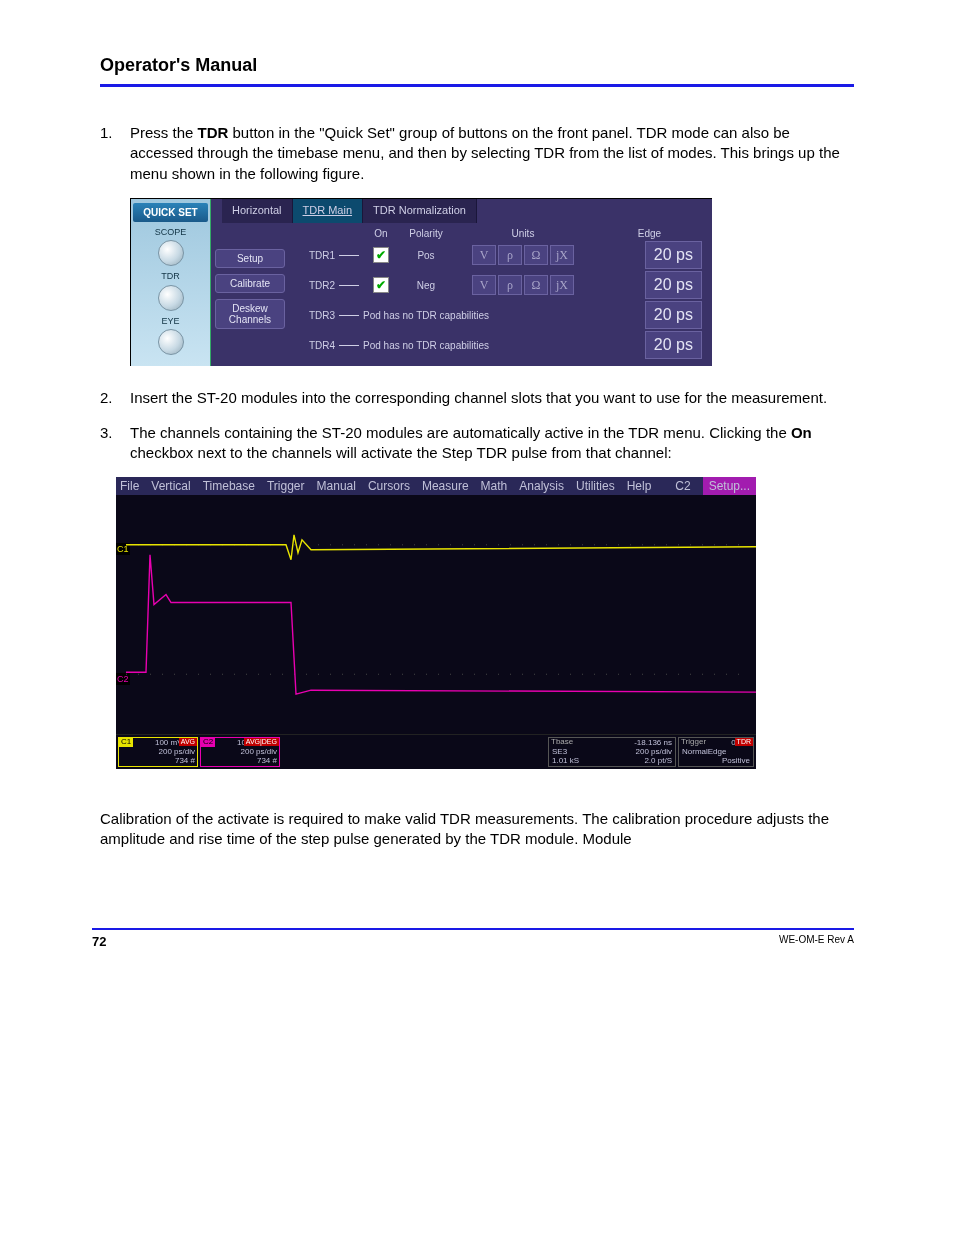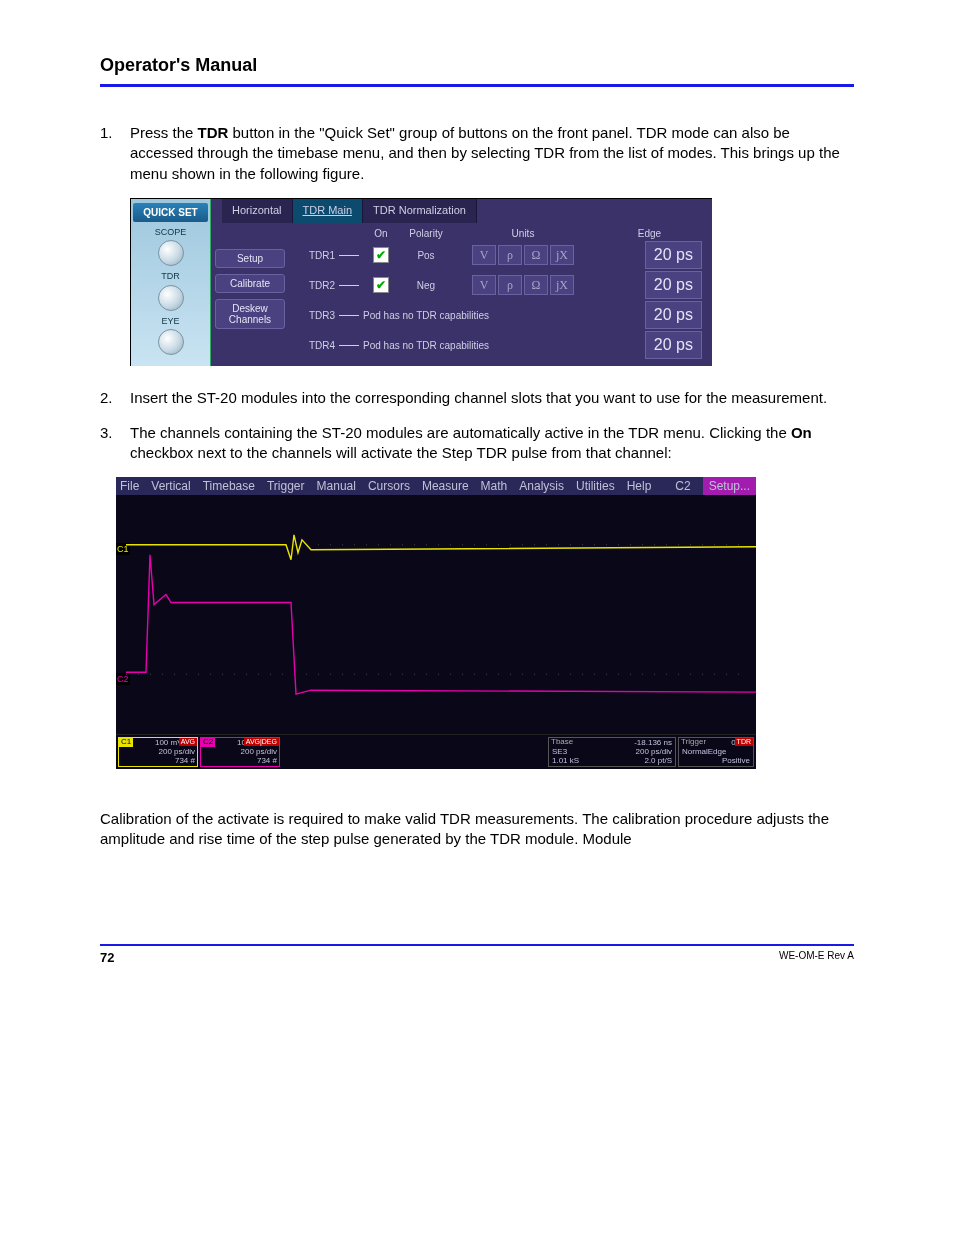--- a/index.html
+++ b/index.html
@@ -221,23 +221,22 @@
   .trig-box .tdr-tag {
     position: absolute; top: 0; right: 0;
     background: #c00000; color: #fff;
     font-size: 7px; padding: 0 2px;
   }
   svg.trace { position: absolute; left: 0; top: 0; width: 100%; height: 100%; }
 
   
   .footer {
     position: absolute;
-    left: 100px; right: 100px;
+    left: 92px; right: 100px;
     top: 928px;
-    margin-top: 16px;
   }
   .footer-rule { height: 2px; background: #1a1ae6; margin-bottom: 4px; }
   .footer-row { display: flex; justify-content: space-between; font-size: 13px; }
   .footer-row .pg { font-weight: bold; }
   .footer-row .rev { font-size: 10px; }
 </style>
 </head>
 <body>
 
 <div class="header-title">Operator's Manual</div>

